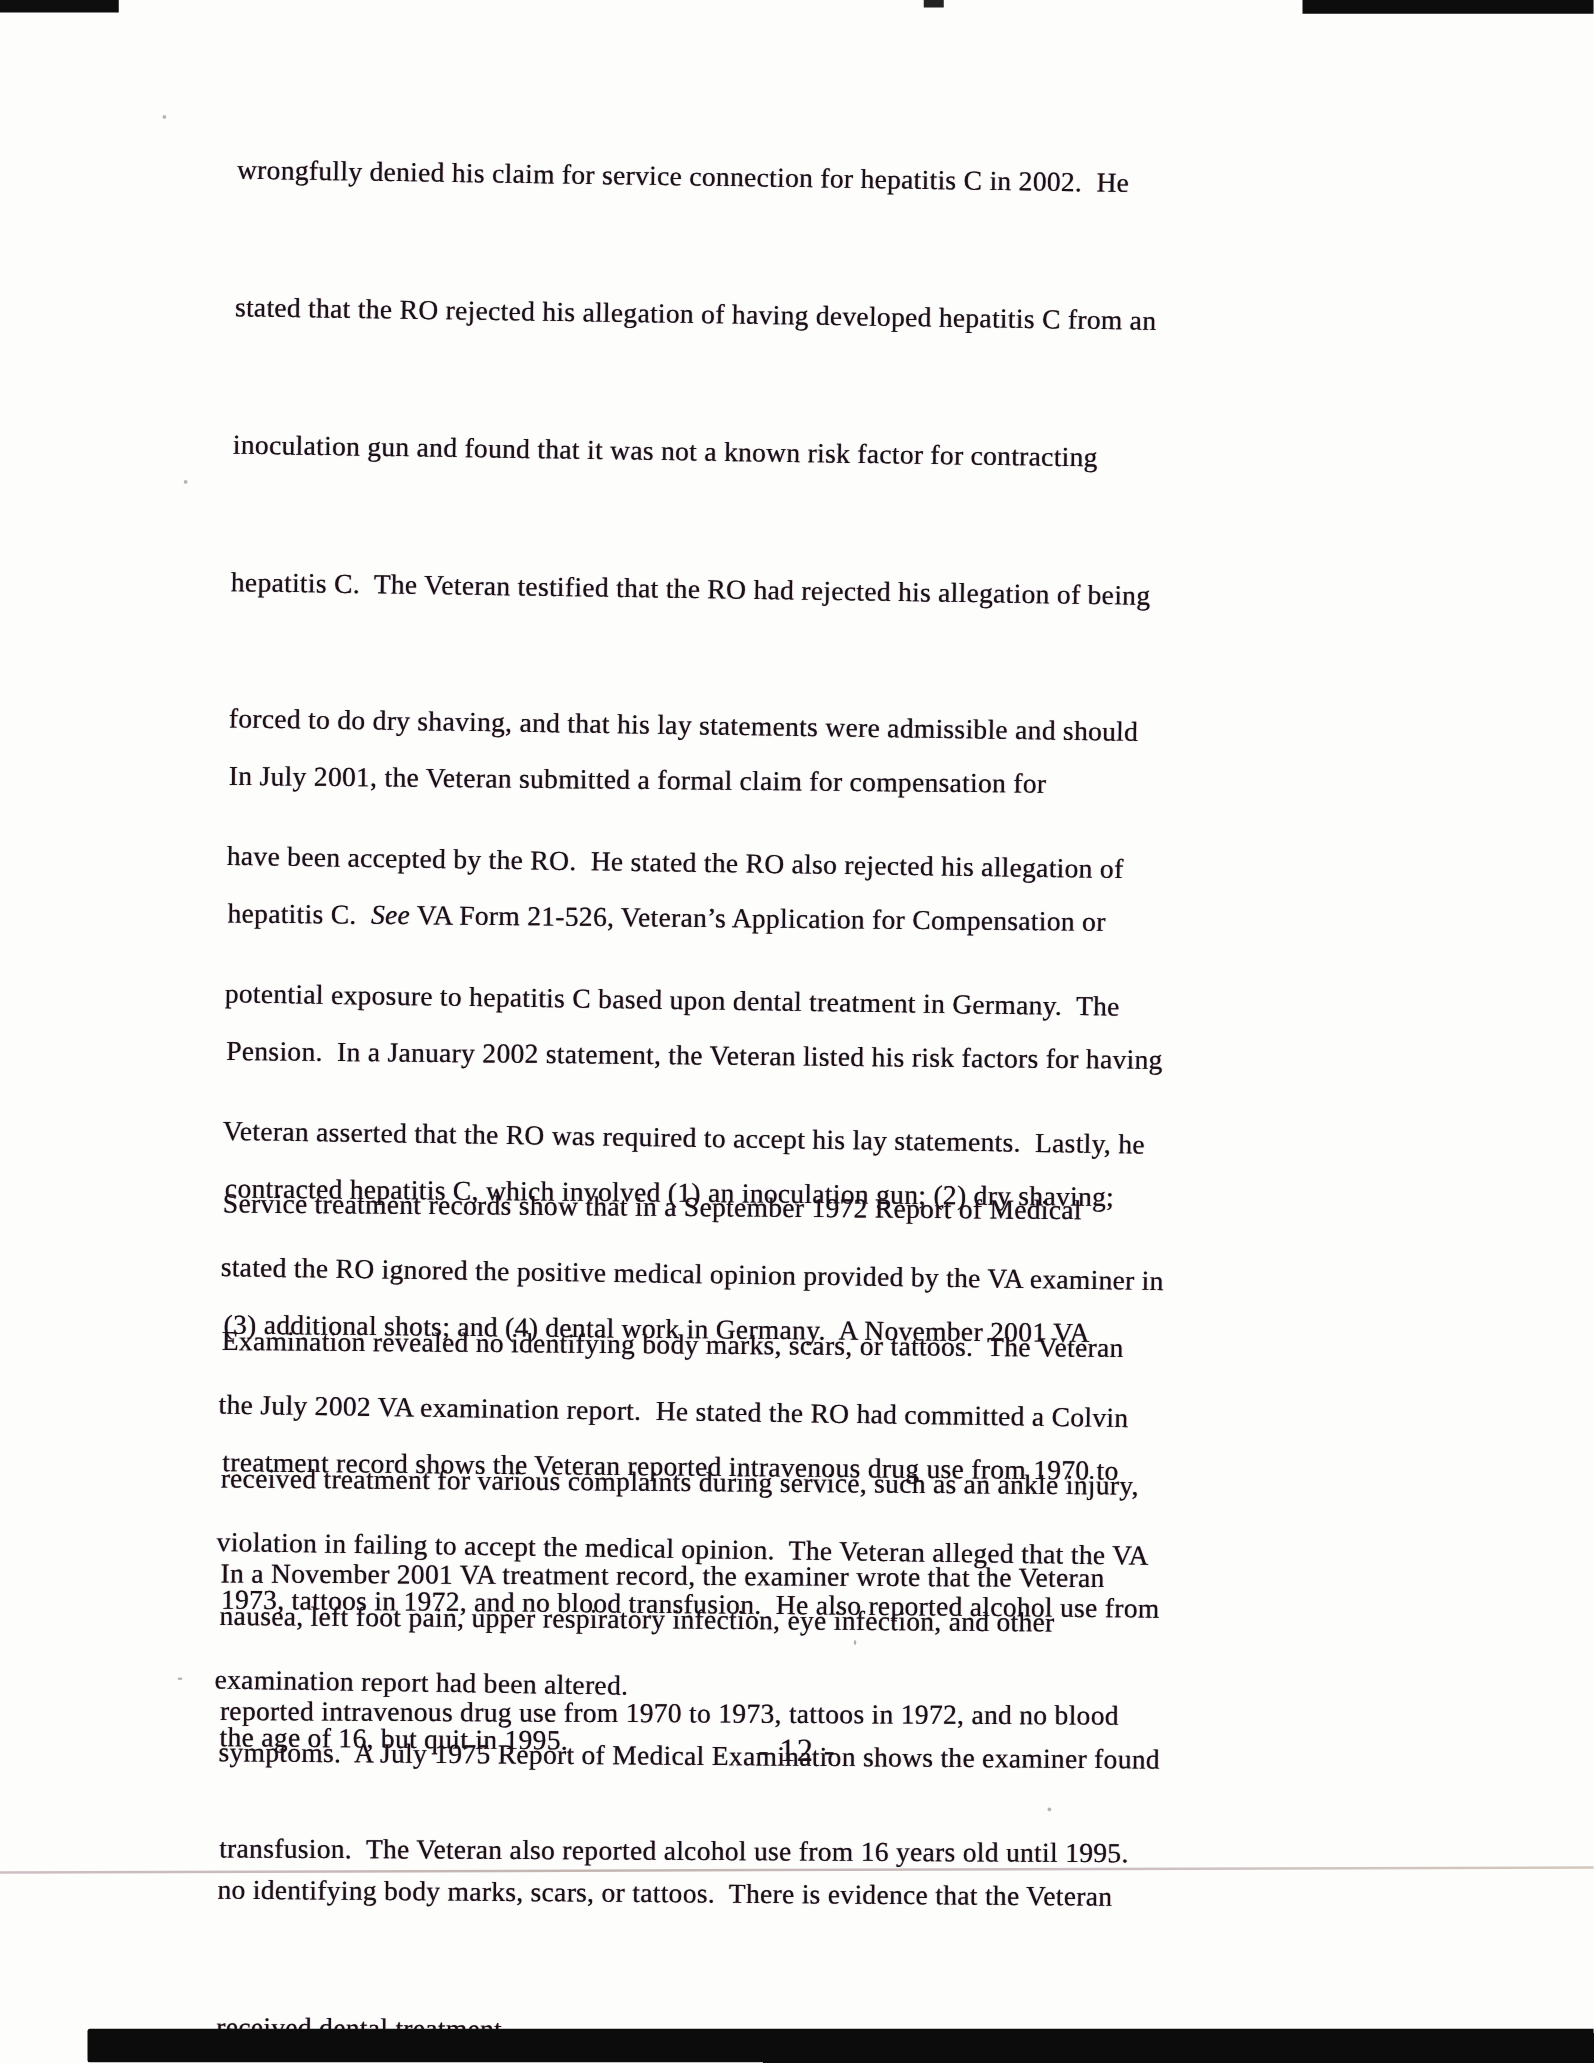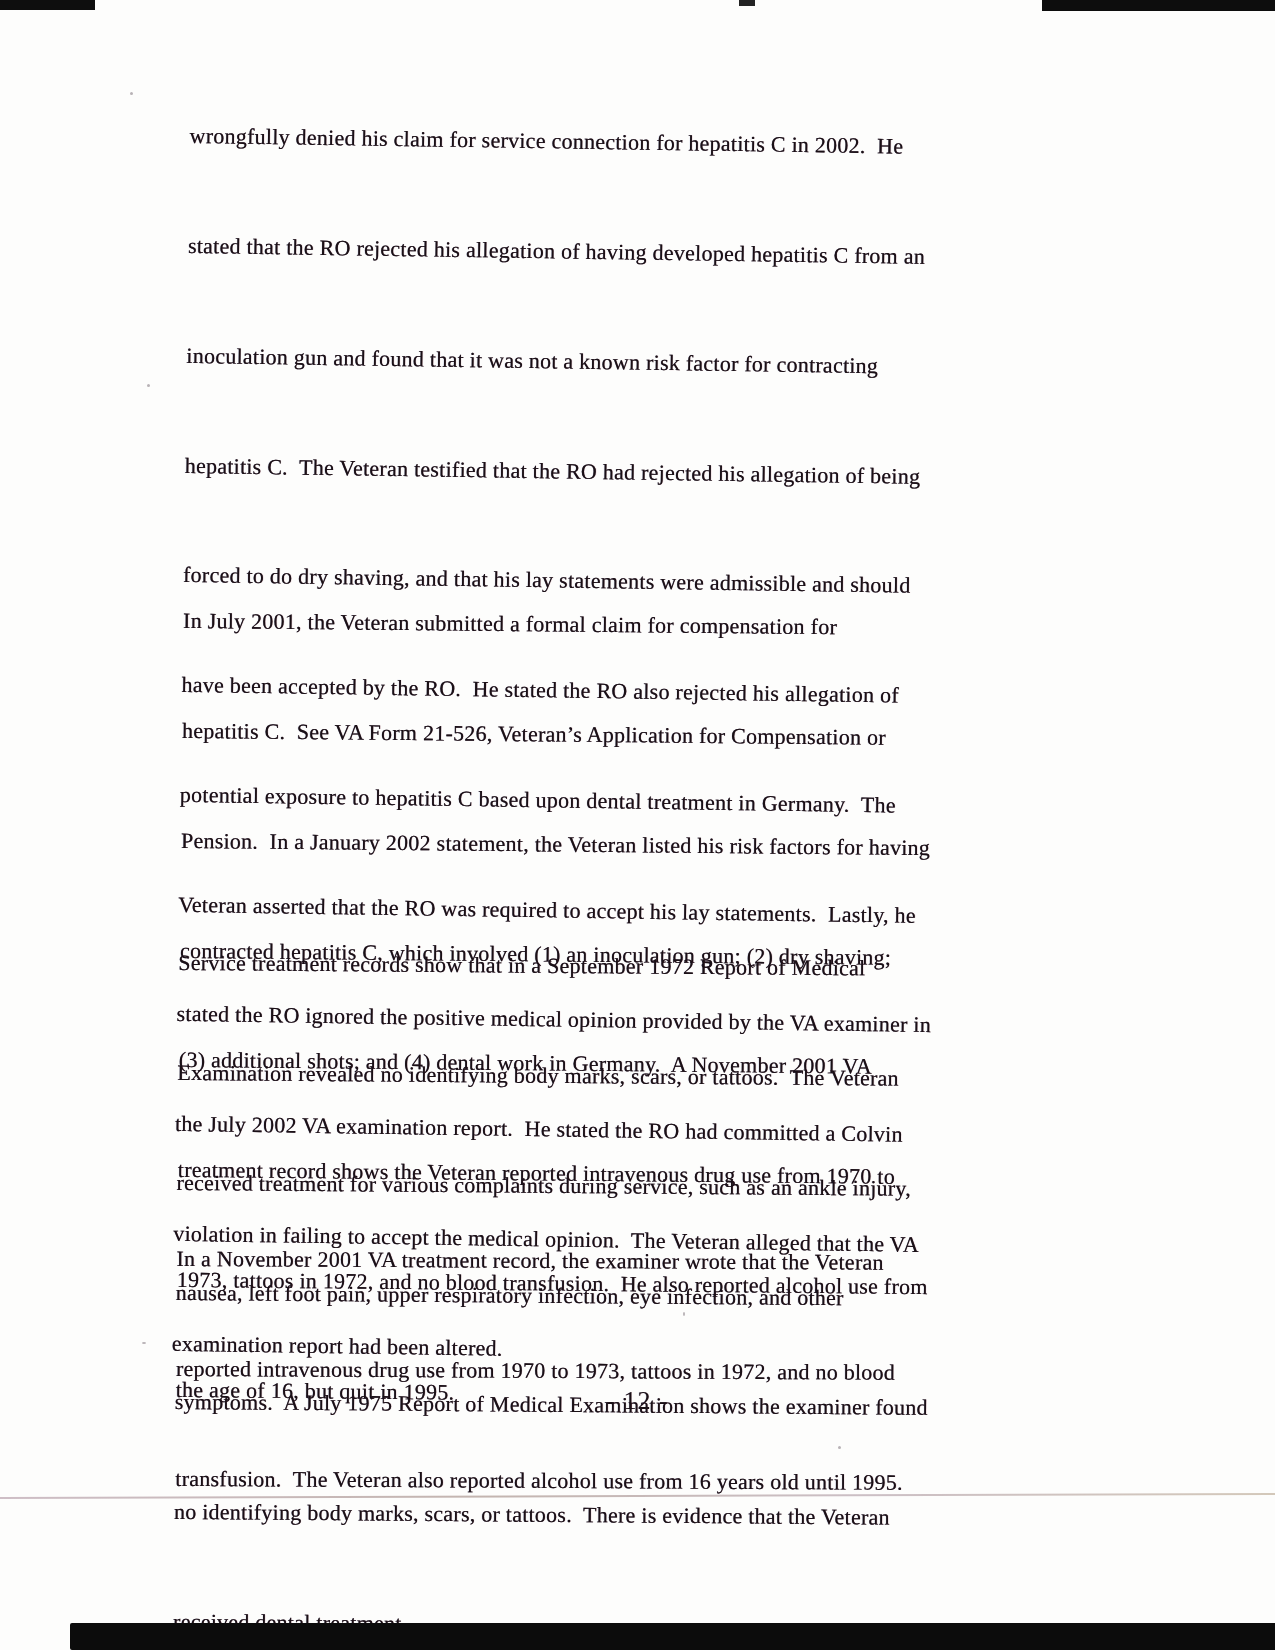--- a/index.html
+++ b/index.html
@@ -22,21 +22,21 @@
     transform-origin: 0 0;
     text-shadow:
       0.6px 0 rgba(140, 20, 50, 0.14),
       -0.6px 0 rgba(20, 50, 140, 0.14),
       0 0 0.6px rgba(28, 16, 22, 0.65);
   }
   .p1 { left: 191px; top: 45px;  transform: rotate(0.85deg); }
   .p2 { left: 184px; top: 530px; transform: rotate(0.55deg); }
   .p3 { left: 179px; top: 872px; transform: rotate(0.45deg); }
   .p4 { left: 177px; top: 1168px; transform: rotate(0.30deg); }
-  .it { }
+  .it { font-style: italic; }
 
   .page-number {
     position: absolute;
     left: 0; top: 1386px; width: 1275px;
     text-align: center;
     font-size: 26px;
     letter-spacing: 1px;
     text-shadow: 0.6px 0 rgba(140,20,50,0.18), -0.6px 0 rgba(20,50,140,0.18);
   }
 

